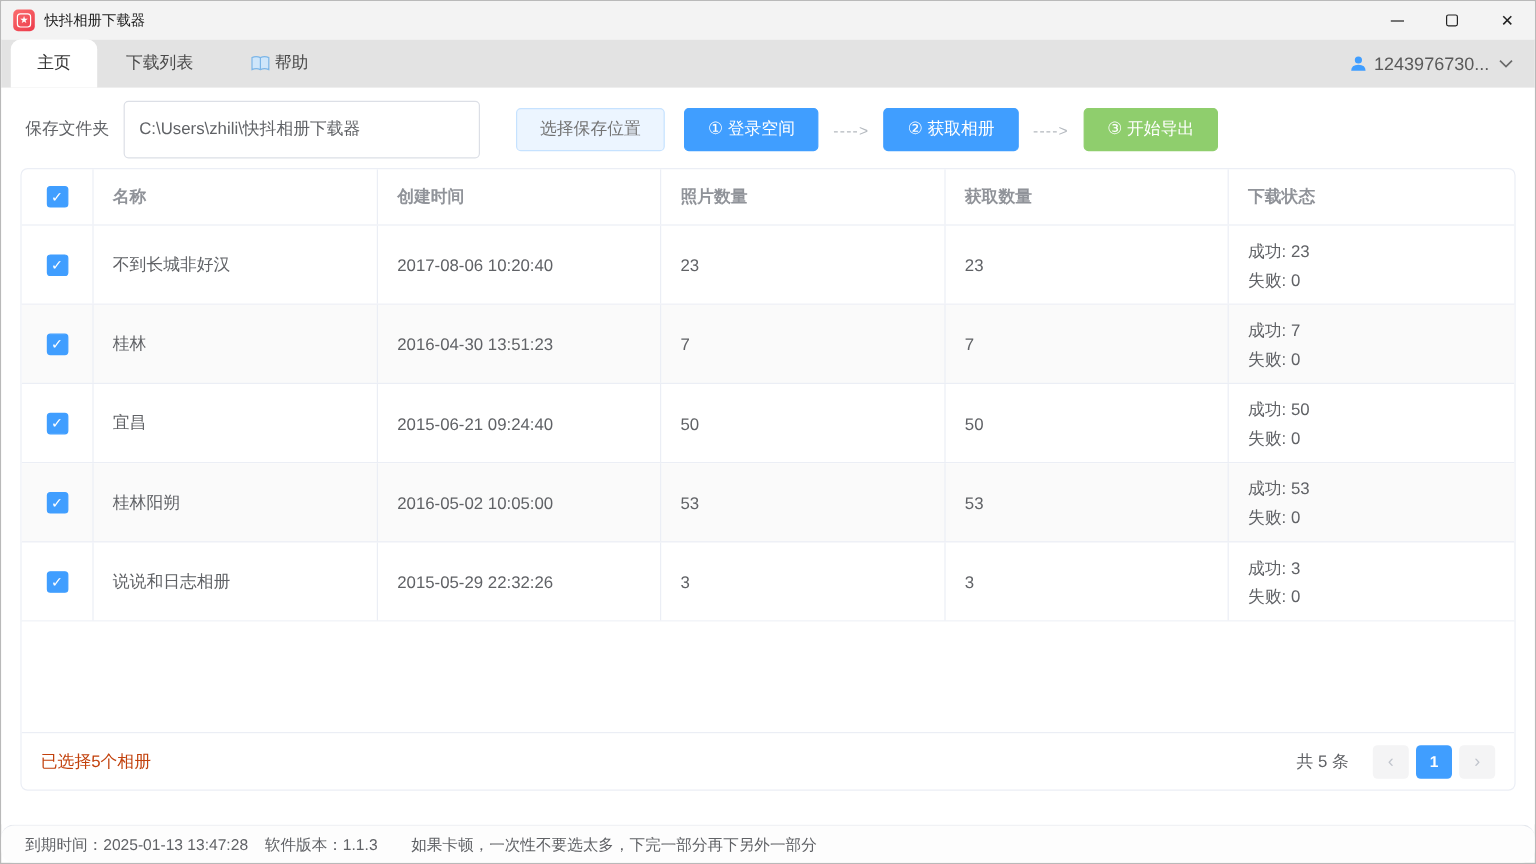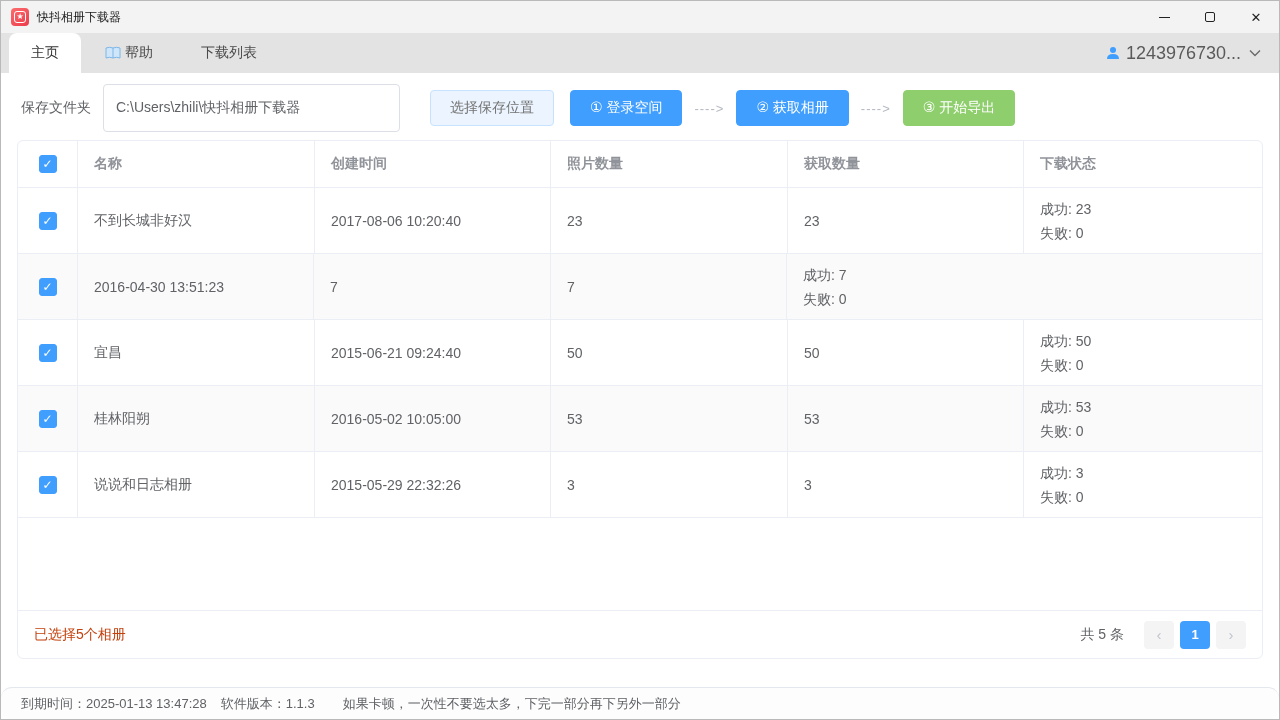--- a/index.html
+++ b/index.html
@@ -68,21 +68,21 @@
     border-radius: 8px 8px 0 0;
     margin-left: 8px;
     padding: 0 22px;
     color: #333;
   }
   .tab .book-icon { margin-right: 4px; display: inline-flex; }
   .tabbar-spacer { flex: 1; }
   .account {
     display: flex; align-items: center;
     padding-right: 18px;
-    color: #5a5a5a; font-size: 18px;
+    color: #5a5a5a; font-size: 15px;
   }
   .account .person-icon { margin-right: 6px; display: inline-flex; }
   .account .chevron { margin-left: 8px; display: inline-flex; }
 
   
   .content { flex: 1; background: #fff; display: flex; flex-direction: column; overflow: hidden; }
 
   .toolbar {
     flex: 0 0 auto;
     display: flex; align-items: center;
@@ -203,30 +203,30 @@
     <div class="win-btn">
         <span class="close-glyph">✕</span>
       </div>
   </div>
 
   <div class="tabbar">
     <div class="tab active">
       <span>主页</span>
     </div>
     <div class="tab">
+      <span>下载列表</span>
+    </div>
+    <div class="tab">
       <span class="book-icon">
         <svg width="16" height="14" viewBox="0 0 16 14">
             <path d="M1 2 Q4.5 0.5 8 2 Q11.5 0.5 15 2 L15 12 Q11.5 10.5 8 12 Q4.5 10.5 1 12 Z" fill="#cfe6fa" stroke="#7cb6e8" stroke-width="1"></path>
             <line x1="8" y1="2" x2="8" y2="12" stroke="#7cb6e8" stroke-width="1"></line>
           </svg>
       </span>
       <span>帮助</span>
-    </div>
-    <div class="tab">
-      <span>下载列表</span>
     </div>
     <div class="tabbar-spacer"></div>
     <div class="account">
       <span class="person-icon">
         <svg width="14" height="14" viewBox="0 0 14 14">
             <circle cx="7" cy="4" r="3" fill="#409eff"></circle>
             <path d="M1 13 Q1 8 7 8 Q13 8 13 13 Z" fill="#409eff"></path>
           </svg>
       </span>
       <span>1243976730...</span>
@@ -275,20 +275,21 @@
         <div class="tcell col-status">
           <div class="status-line">成功: 23</div>
           <div class="status-line">失败: 0</div>
         </div>
       </div>
 
       <div class="trow tbody-row striped">
         <div class="tcell col-check">
           <span class="checkbox">✓</span>
         </div>
+        <div class="tcell col-name">桂林</div>
         <div class="tcell col-created">2016-04-30 13:51:23</div>
         <div class="tcell col-photos">7</div>
         <div class="tcell col-fetched">7</div>
         <div class="tcell col-status">
           <div class="status-line">成功: 7</div>
           <div class="status-line">失败: 0</div>
         </div>
       </div>
 
       <div class="trow tbody-row">

